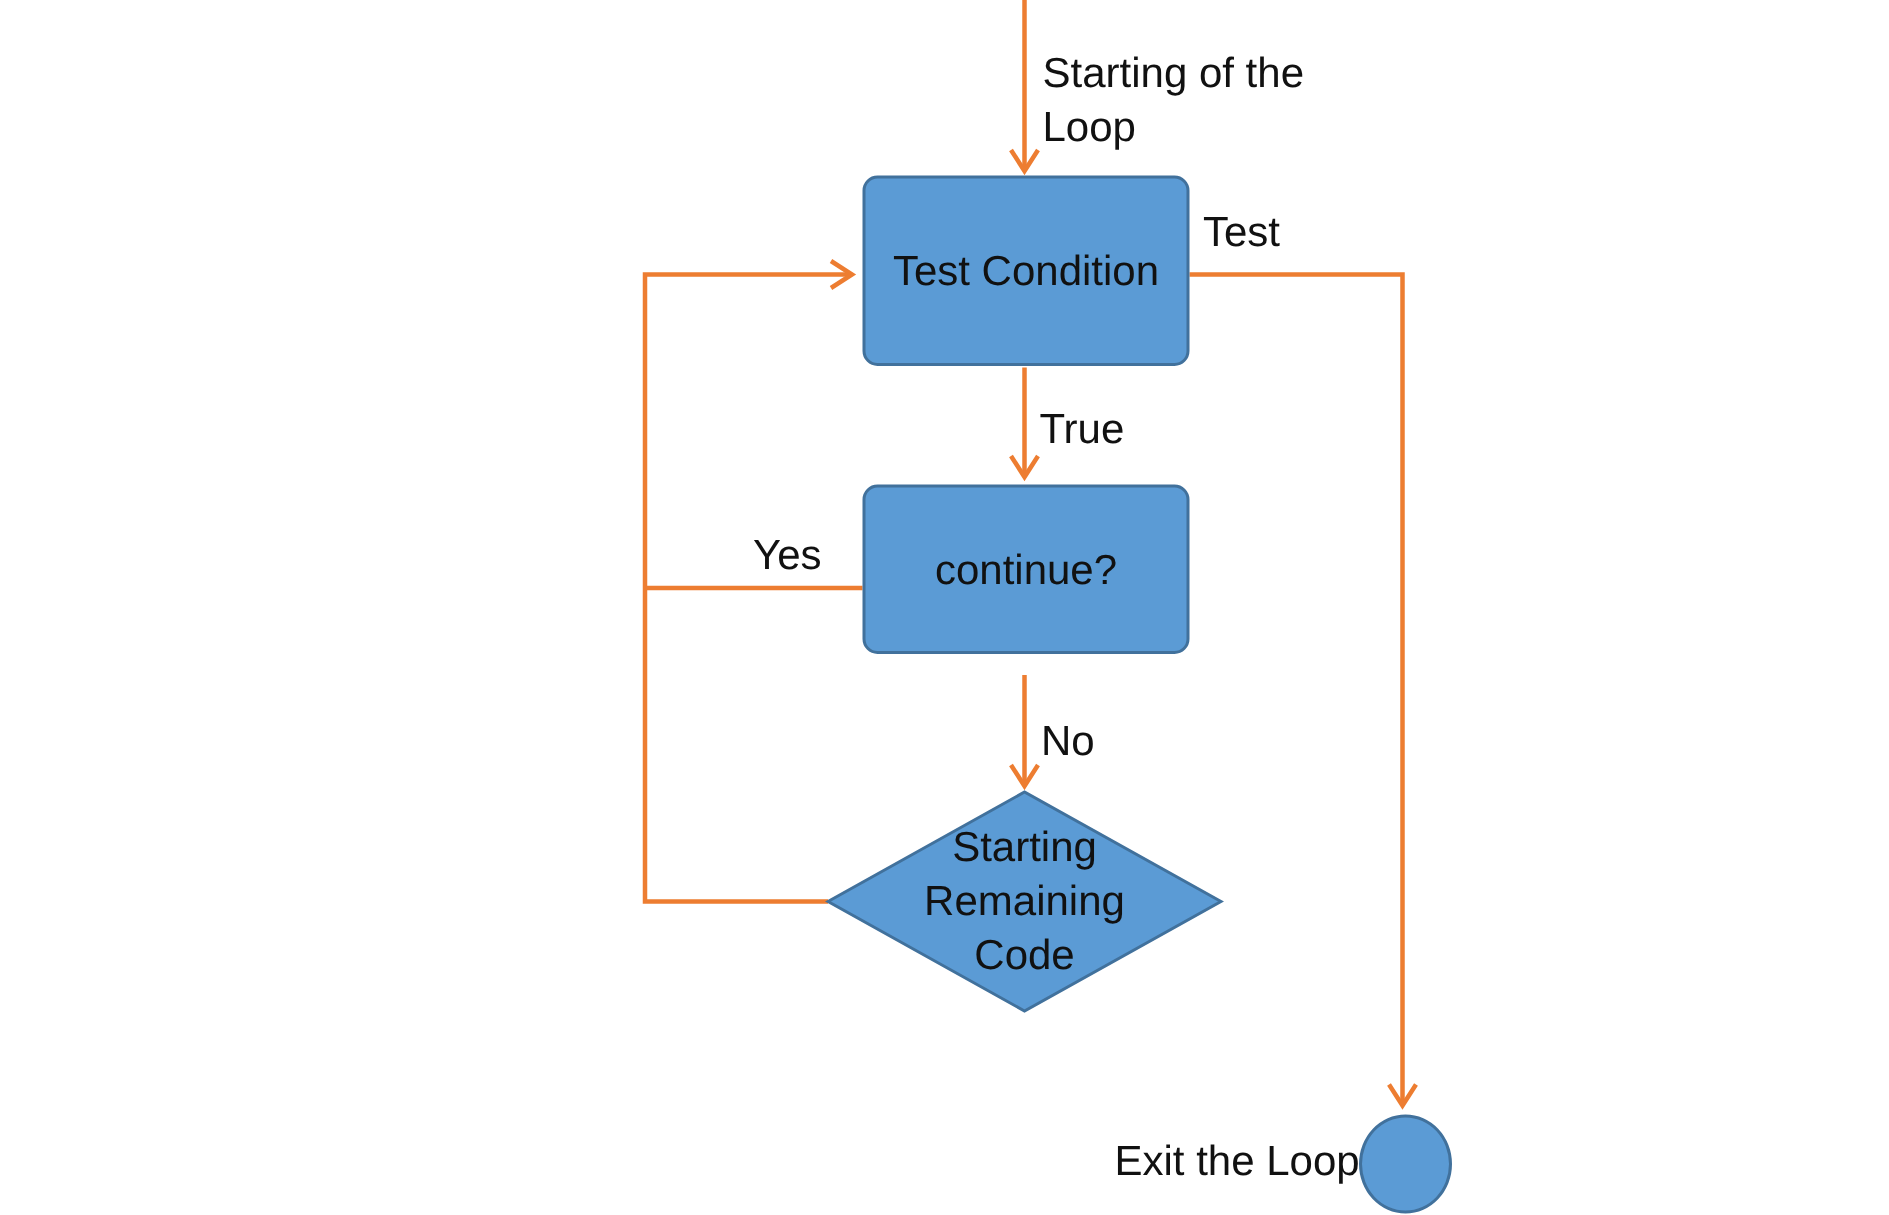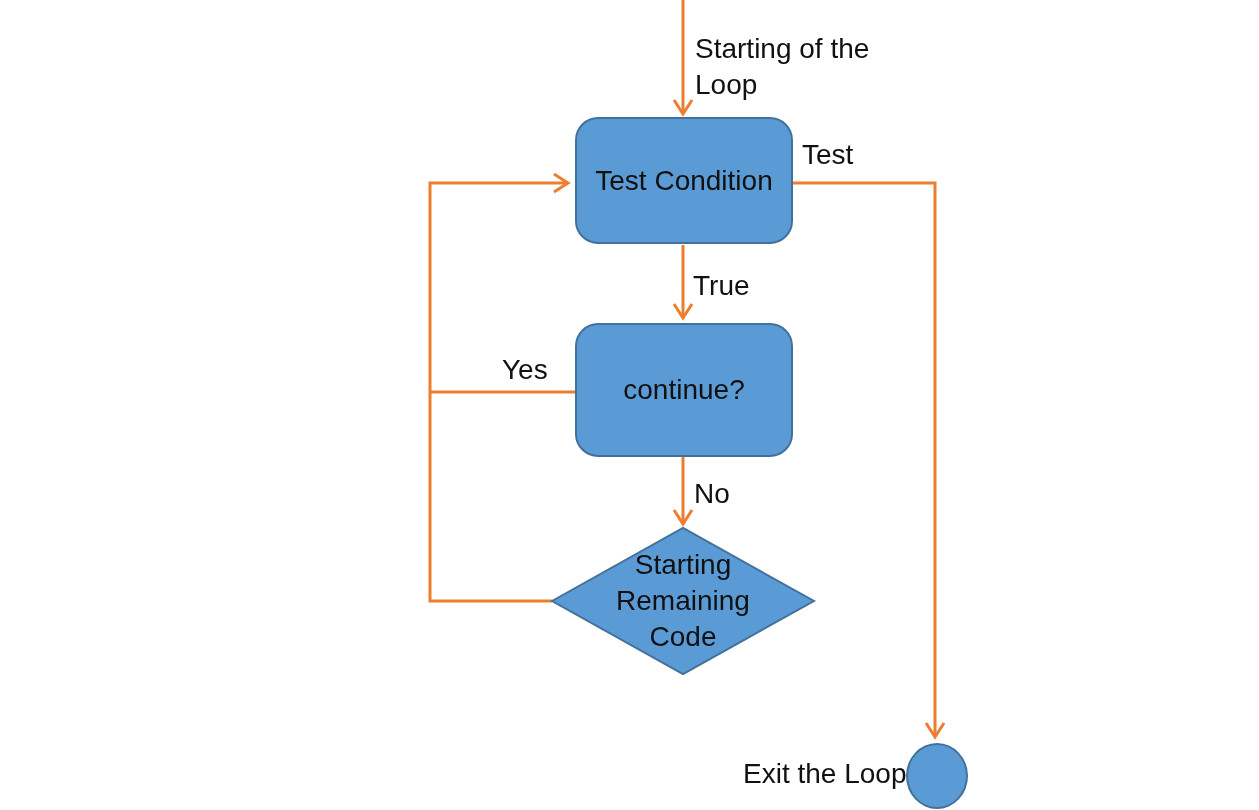--- a/index.html
+++ b/index.html
@@ -21,23 +21,23 @@
     position: absolute;
     display: flex;
     align-items: center;
     justify-content: center;
     background: #5B9BD5;
     border: 2px solid #41719C;
     color: #111111;
     font-size: 28px;
     text-align: center;
   }
-  .process { border-radius: 23px; }
+  .process { border-radius: 10px; }
   .node-test-condition { left: 575px; top: 117px; width: 218px; height: 127px; }
-  .node-continue      { left: 575px; top: 323px; width: 218px; height: 134px; }
+  .node-continue      { left: 575px; top: 323px; width: 218px; height: 113px; }
   .terminator {
     position: absolute;
     left: 906px; top: 743px;
     width: 62px; height: 66px;
     border-radius: 50%;
     background: #5B9BD5;
     border: 2px solid #41719C;
   }
   .diamond-wrap {
     position: absolute;

